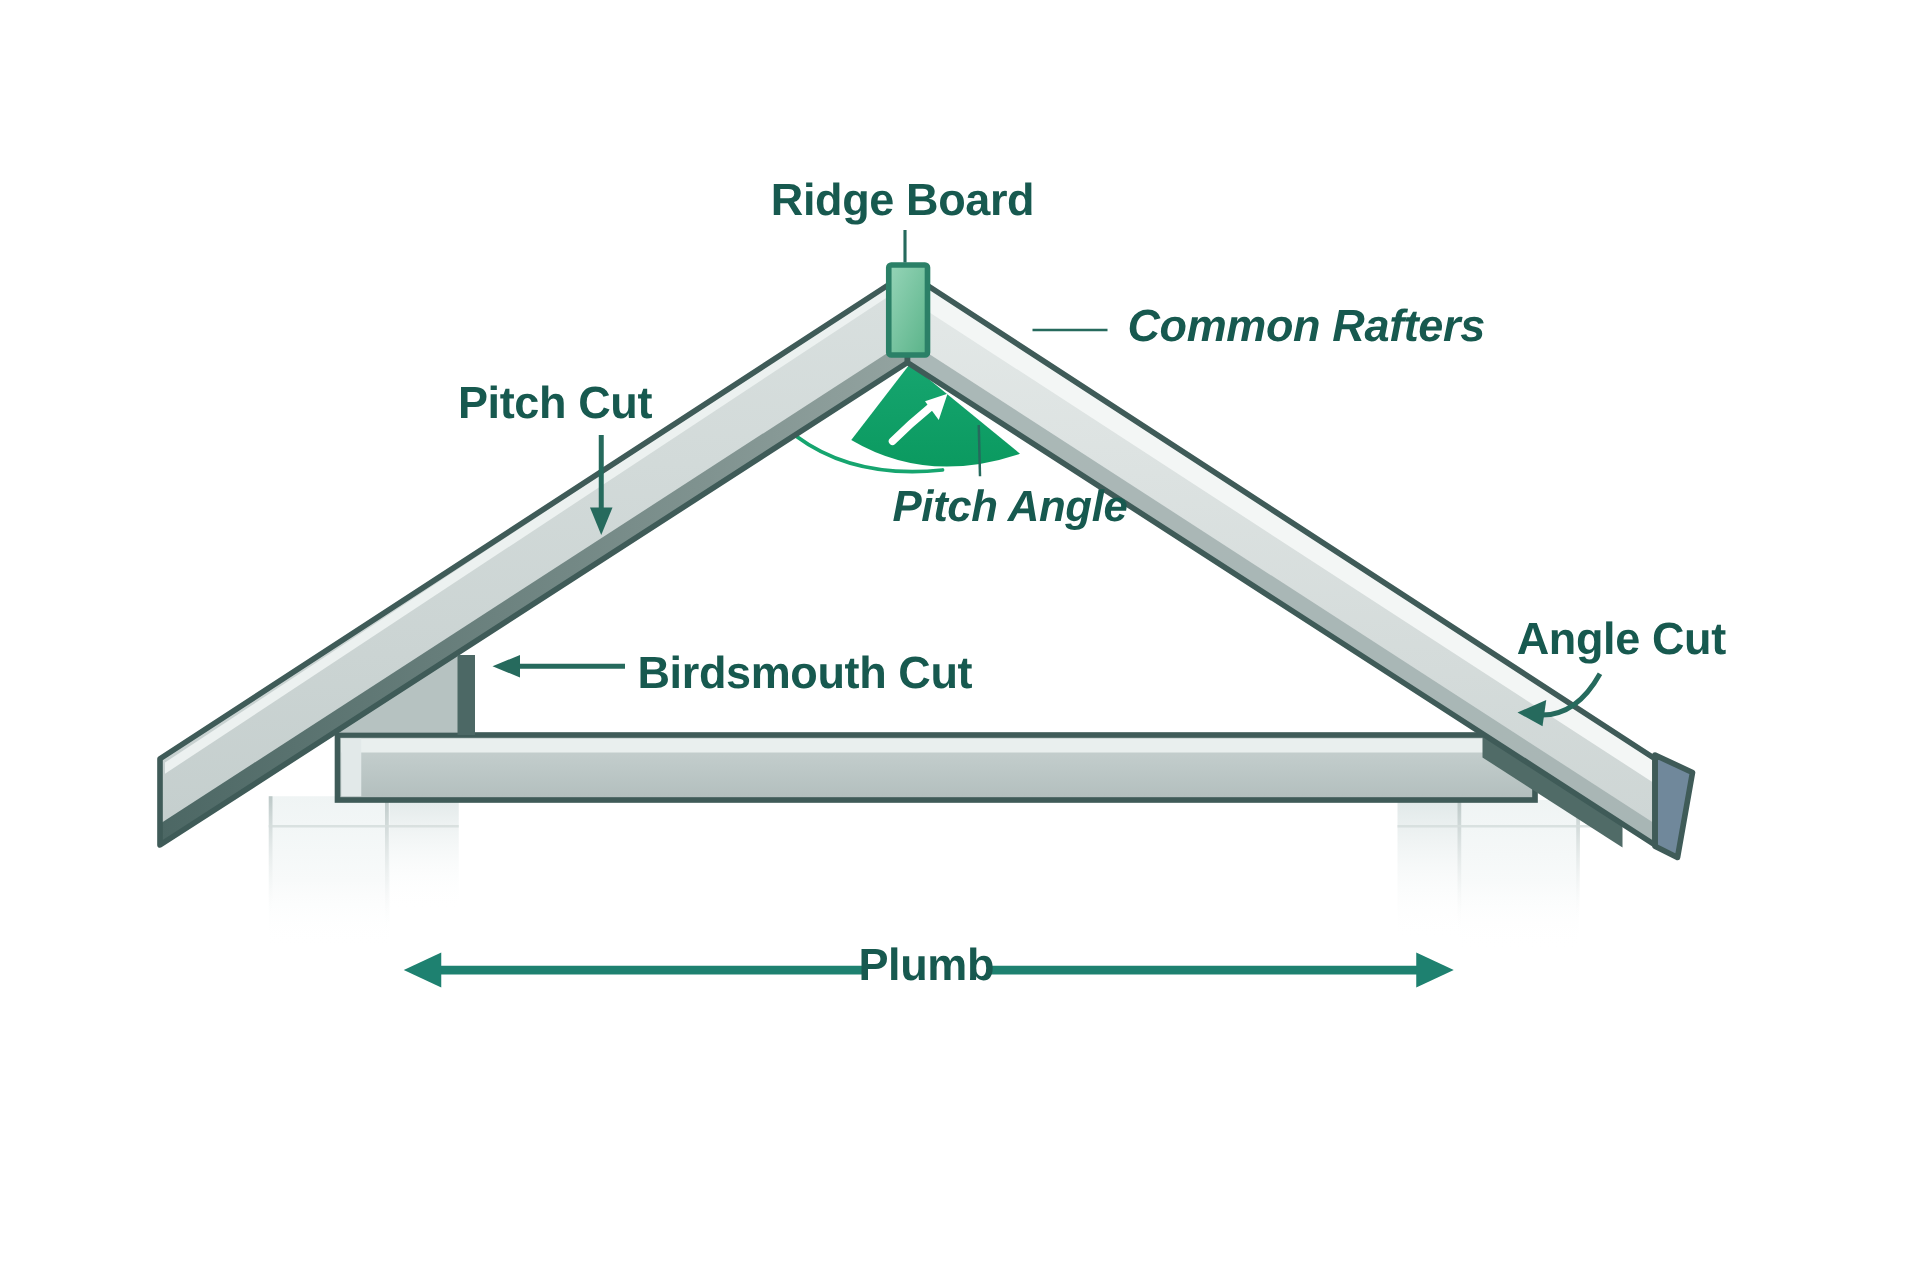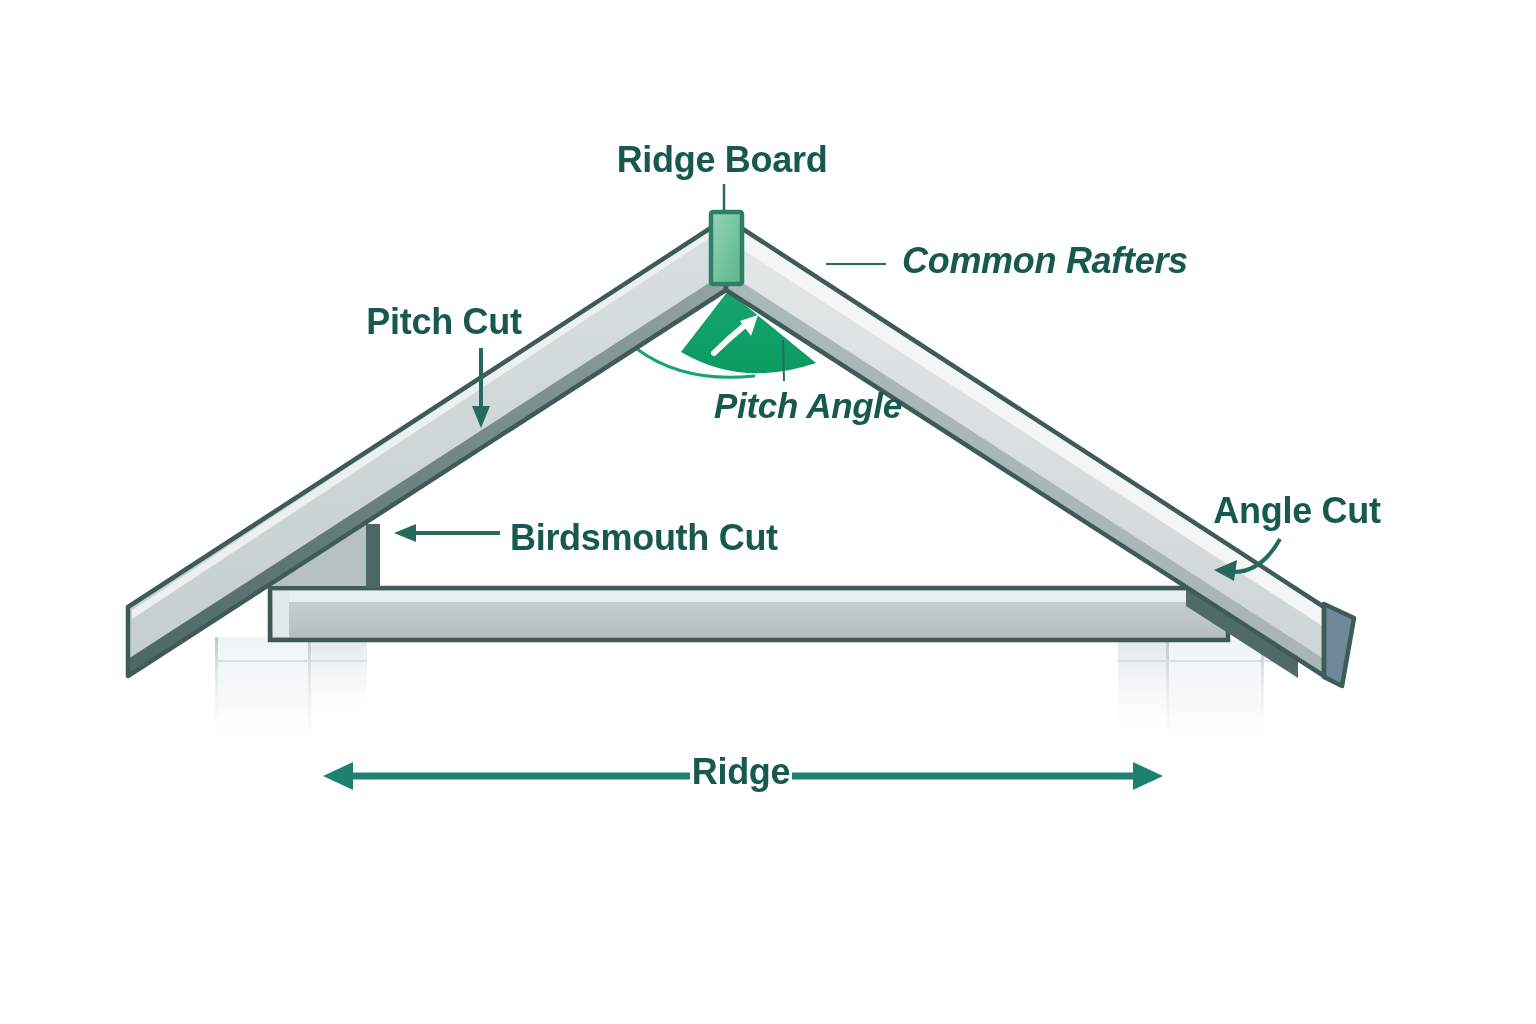--- a/index.html
+++ b/index.html
@@ -161,15 +161,15 @@
   <div class="lbl lbl-left" style="left:902px; top:261px;font-style:italic;">Common Rafters</div>
 
   <div class="lbl" style="left:444px; top:322px;">Pitch Cut</div>
 
   <div class="lbl lbl-italic" style="left:808px; top:405px;">Pitch Angle</div>
 
   <div class="lbl lbl-left" style="left:510px; top:526px;margin-top:12px;">Birdsmouth Cut</div>
 
   <div class="lbl" style="left:1297px; top:511px;">Angle Cut</div>
 
-  <div class="lbl" style="left:741px; top:772px;">Ridge</div>
+  <div class="lbl" style="left:741px; top:772px;">Plumb</div>
 
 </div>
 
 </body></html>

